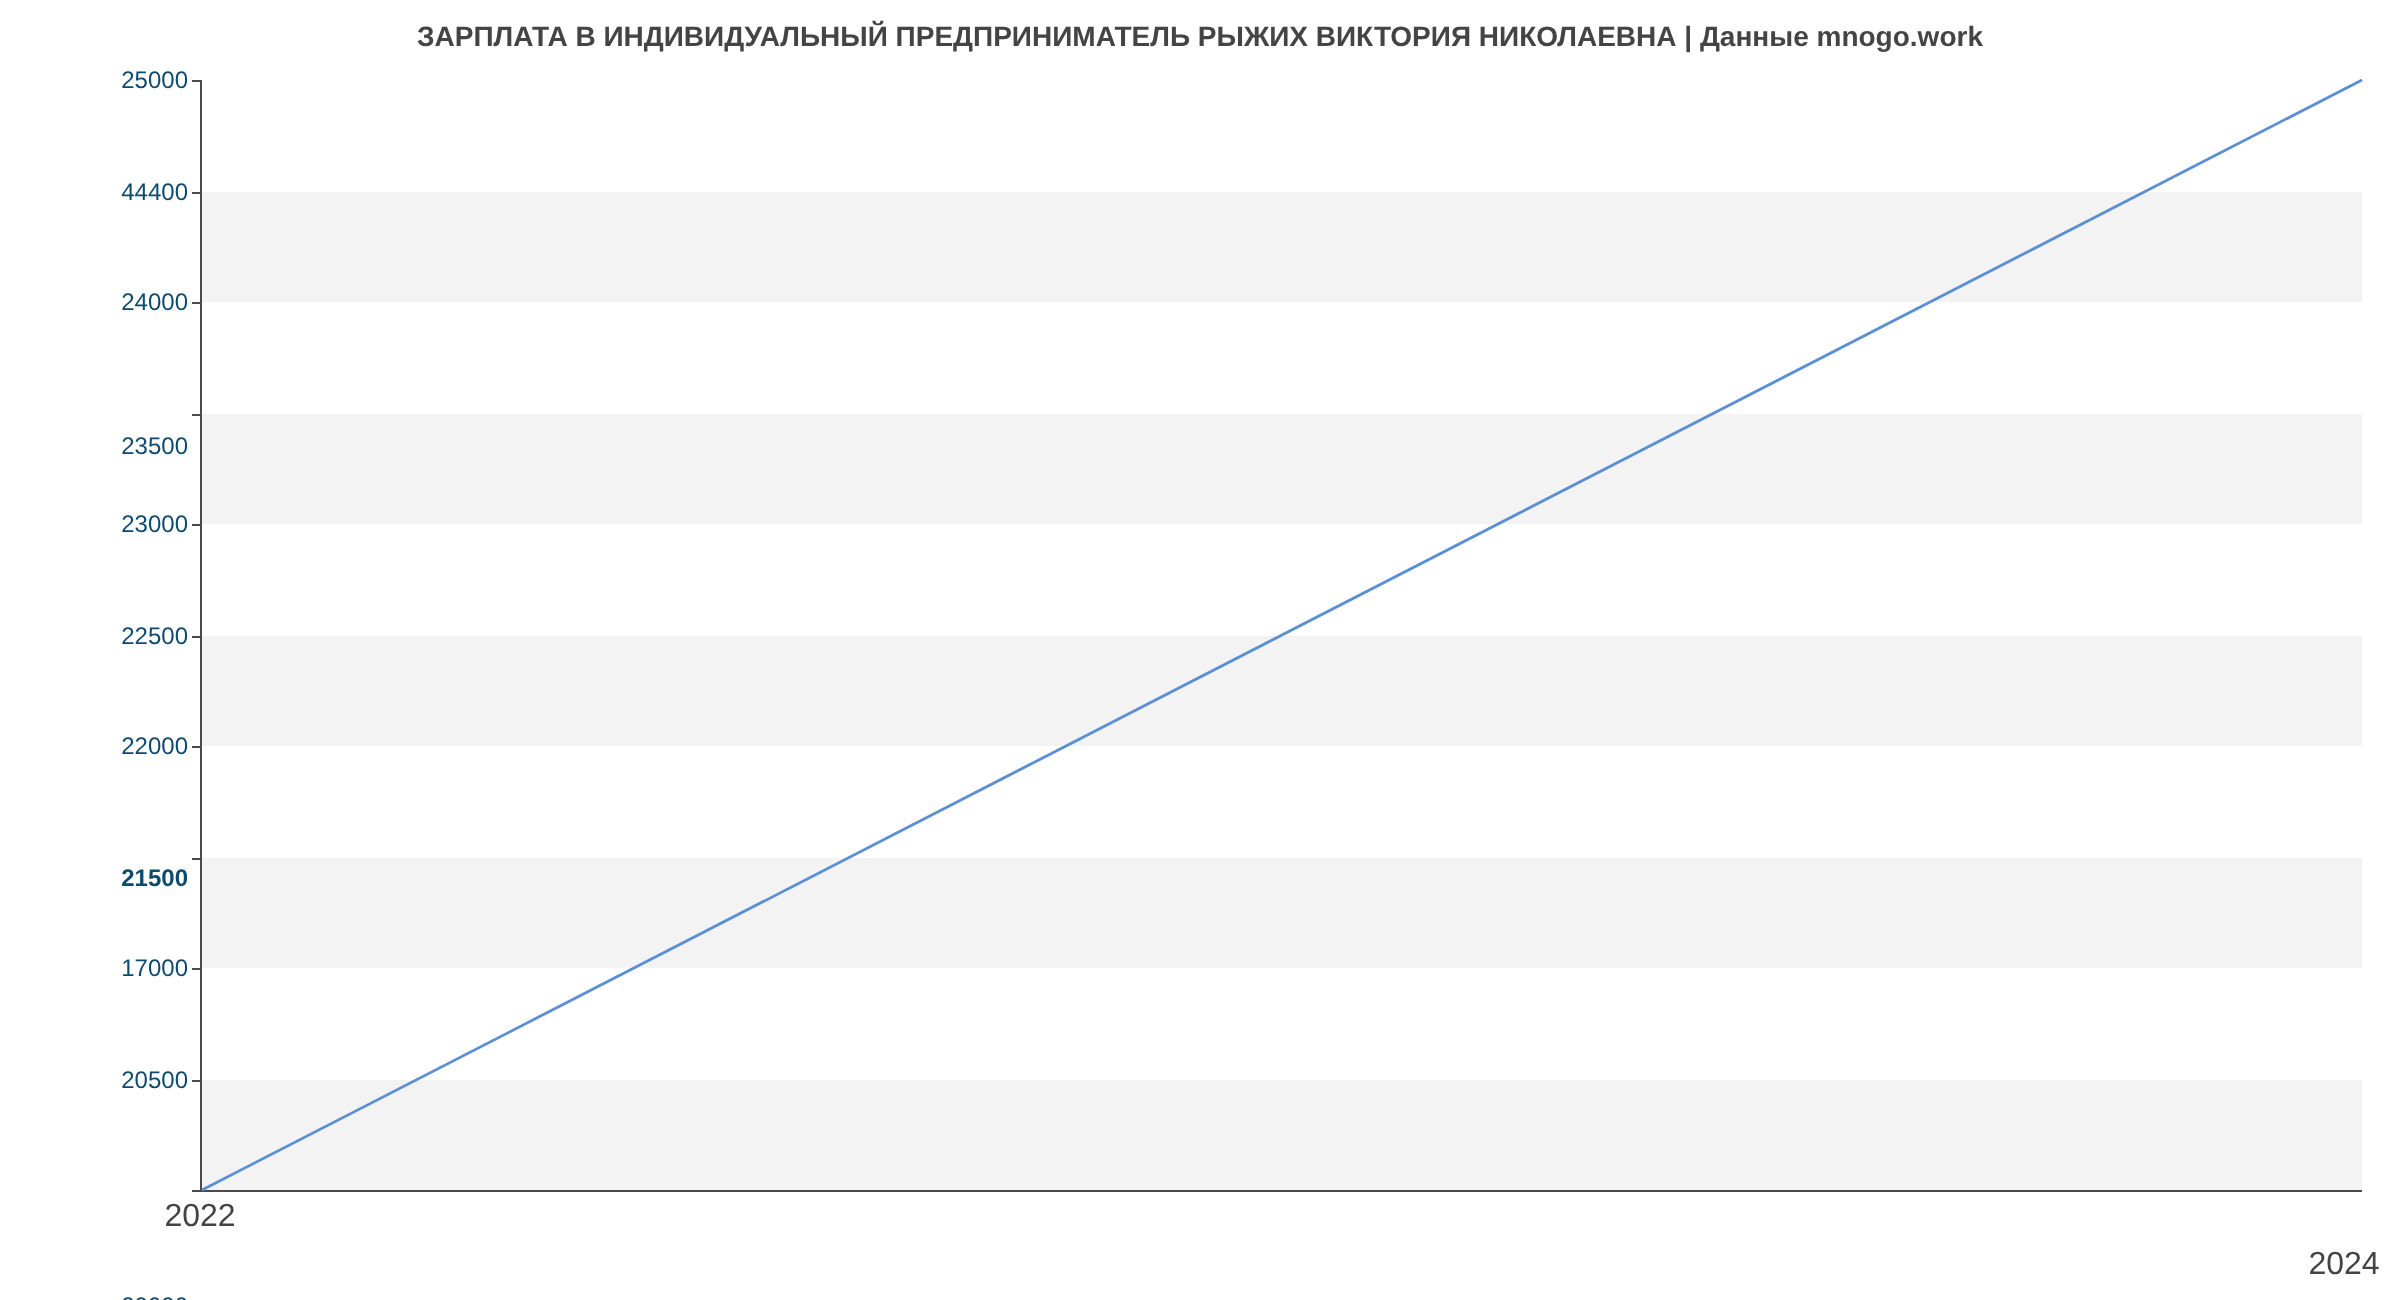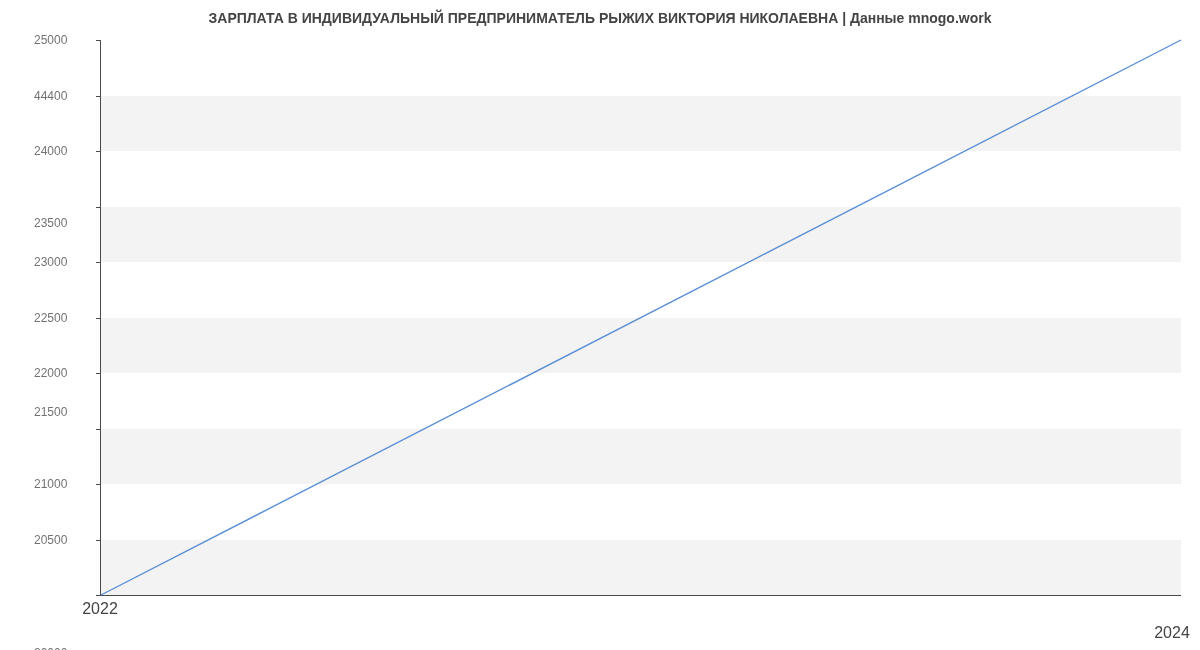--- a/index.html
+++ b/index.html
@@ -38,23 +38,23 @@
   .band {
     position: absolute;
     left: 0;
     width: 100%;
     background: #f4f3f3;
   }
   .ytick {
     position: absolute;
     right: 1106px;
     width: 60px;
-    text-align: left;
+    text-align: right;
     font-size: 12px;
-    color: #737373;
+    color: #0c4a6e;
     transform: translateY(-50%);
   }
   .ytick-mark {
     position: absolute;
     left: -5px;
     width: 5px;
     height: 1px;
     background: #4a4a4a;
   }
   .xtick-label {
@@ -107,22 +107,22 @@
       <div class="ytick-mark" style="top: 277.5px;"></div>
       <div class="ytick-mark" style="top: 222px;"></div>
       <div class="ytick-mark" style="top: 166.5px;"></div>
       <div class="ytick-mark" style="top: 111px;"></div>
       <div class="ytick-mark" style="top: 55.5px;"></div>
       <div class="ytick-mark" style="top: 0px;"></div>
     </div>
 
 <div class="ytick" style="top: 629px; margin-top: 24px;">20000</div>
     <div class="ytick" style="top: 539.5px;">20500</div>
-    <div class="ytick" style="top: 484px;">21000</div>
-    <div class="ytick" style="top: 412px;">21500</div>
+    <div class="ytick" style="top: 484px;">17000</div>
+    <div class="ytick" style="top: 439px; font-weight: bold;">21500</div>
     <div class="ytick" style="top: 373px;">22000</div>
     <div class="ytick" style="top: 317.5px;">22500</div>
     <div class="ytick" style="top: 262px;">23000</div>
     <div class="ytick" style="top: 206.5px; margin-top: 16px;">23500</div>
     <div class="ytick" style="top: 151px;">24000</div>
     <div class="ytick" style="top: 95.5px;">44400</div>
     <div class="ytick" style="top: 40px;">25000</div>
     <div class="xtick-label" style="left: 100px;">2022</div>
     <div class="xtick-label" style="left: 1172px; margin-top: 24px;">2024</div>
   </div>

